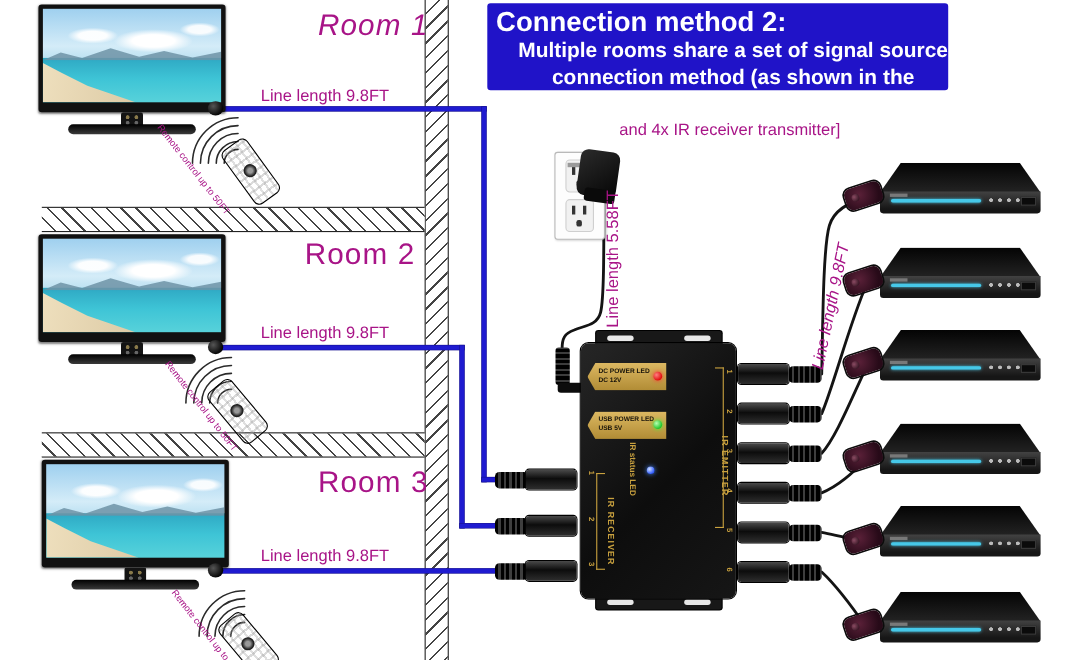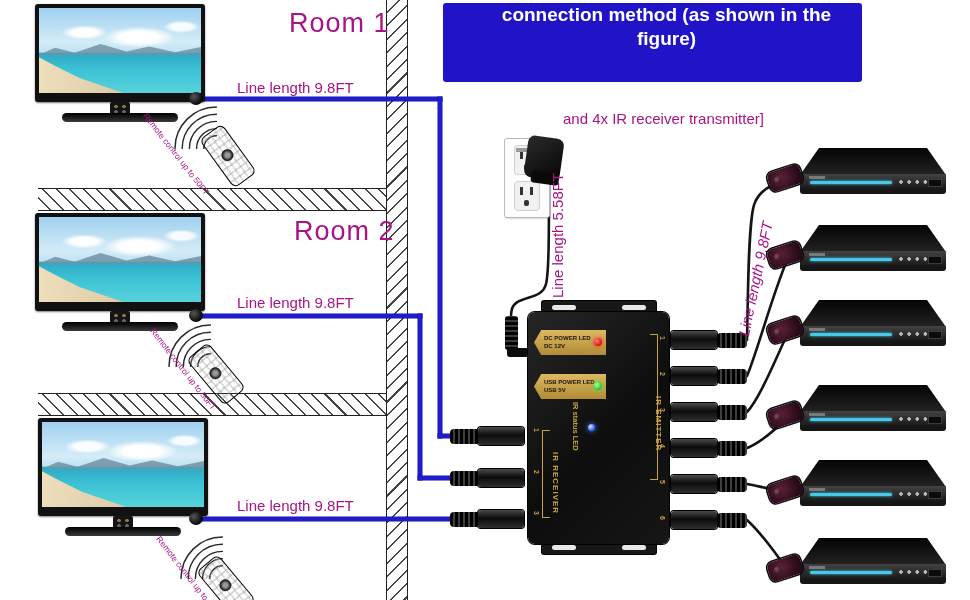--- a/index.html
+++ b/index.html
@@ -150,28 +150,30 @@
       <path d="M747,340 C748,300 748,225 754,205 C758,192 770,184 788,180"></path>
       <path d="M747,376 C758,350 772,295 788,258"></path>
       <path d="M747,412 C760,398 775,360 788,333"></path>
       <path d="M747,448 C762,442 775,430 788,417"></path>
       <path d="M747,484 C762,487 775,490 788,492"></path>
       <path d="M747,520 C760,532 775,552 788,571"></path>
     </g>
   </svg>
 
   <div class="abs banner">
+    <div class="l1">Connection method 2:</div>
+    <div class="l2">Multiple rooms share a set of signal source</div>
     <div class="l3">connection method (as shown in the figure)</div>
   </div>
 
   <div class="abs magenta note" style="left:563px;top:108px;">
     <div>and 4x IR receiver transmitter]</div>
   </div>
 
-  <div class="abs magenta room-label" style="left:289px;top:8px;">Room 1</div>
+  <div class="abs magenta room-label" style="left:289px;top:8px;font-style:italic;">Room 1</div>
   <div class="abs magenta line-label" style="left:237px;top:79px;">Line length 9.8FT</div>
   <div class="abs tv" style="left:35px;top:4px;">
     <div class="screen">
       <div class="clouds"></div>
       <div class="mountains"></div>
       <div class="sand"></div>
     </div>
   </div>
   <div class="abs tv-neck" style="left:110px;top:102px;"></div>
   <div class="abs tv-base" style="left:62px;top:113px;"></div>
@@ -181,21 +183,21 @@
       <path d="M42 56 A14 14 0 0 1 56 42"></path>
         <path d="M34 56 A22 22 0 0 1 56 34"></path>
       <path d="M26 56 A30 30 0 0 1 56 26"></path>
         <path d="M18 56 A38 38 0 0 1 56 18"></path>
       <path d="M10 56 A46 46 0 0 1 56 10"></path>
     </g>
   </svg>
   <div class="abs remote" style="left:214px;top:126px;transform:rotate(-36deg);"></div>
   <div class="abs magenta remote-label" style="left:149px;top:111px;">Remote control up to 50FT</div>
 
-  <div class="abs magenta room-label" style="left:294px;top:216px;">Room 2</div>
+  <div class="abs magenta room-label" style="left:277px;top:216px;">Room 2</div>
   <div class="abs magenta line-label" style="left:237px;top:294px;">Line length 9.8FT</div>
   <div class="abs tv" style="left:35px;top:213px;">
     <div class="screen">
       <div class="clouds"></div>
       <div class="mountains"></div>
       <div class="sand"></div>
     </div>
   </div>
   <div class="abs tv-neck" style="left:110px;top:311px;"></div>
   <div class="abs tv-base" style="left:62px;top:322px;"></div>
@@ -205,20 +207,21 @@
       <path d="M42 56 A14 14 0 0 1 56 42"></path>
         <path d="M34 56 A22 22 0 0 1 56 34"></path>
       <path d="M26 56 A30 30 0 0 1 56 26"></path>
         <path d="M18 56 A38 38 0 0 1 56 18"></path>
       <path d="M10 56 A46 46 0 0 1 56 10"></path>
     </g>
   </svg>
   <div class="abs remote" style="left:202px;top:344px;transform:rotate(-40deg);"></div>
   <div class="abs magenta remote-label" style="left:156px;top:326px;">Remote control up to 50FT</div>
 
+  <div class="abs magenta room-label" style="left:289px;top:423px;">Room 3</div>
   <div class="abs magenta line-label" style="left:237px;top:497px;">Line length 9.8FT</div>
   <div class="abs tv" style="left:38px;top:418px;">
     <div class="screen">
       <div class="clouds"></div>
       <div class="mountains"></div>
       <div class="sand"></div>
     </div>
   </div>
   <div class="abs tv-neck" style="left:113px;top:516px;"></div>
   <div class="abs tv-base" style="left:65px;top:527px;"></div>

